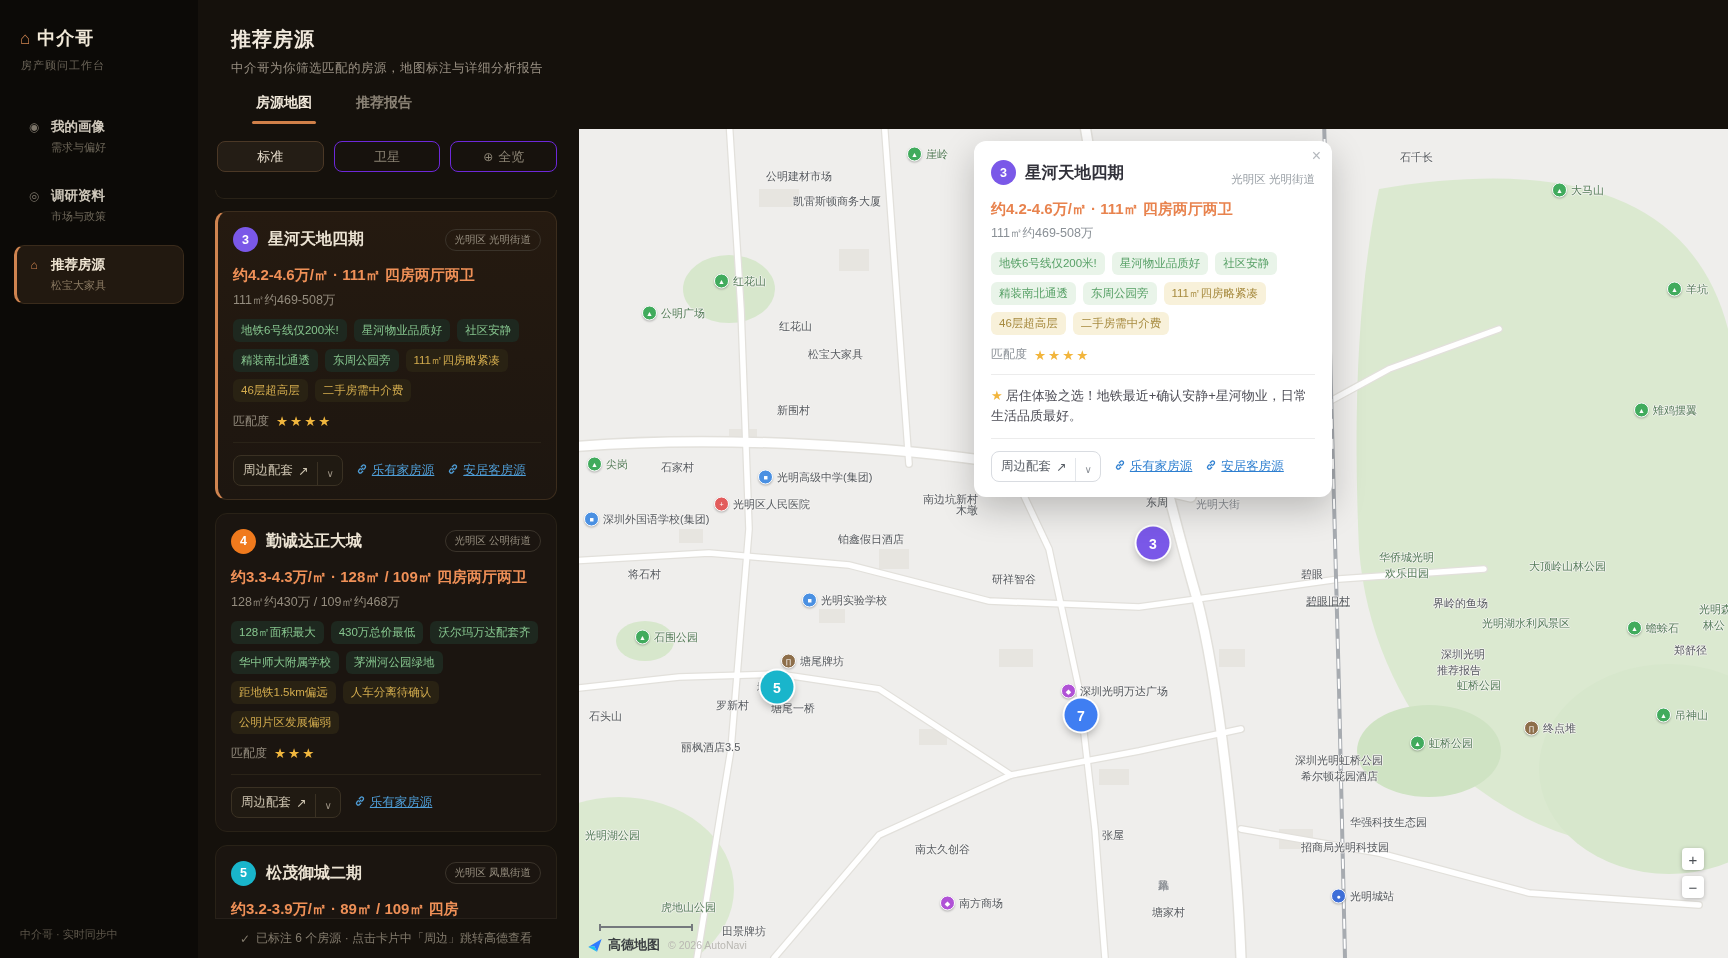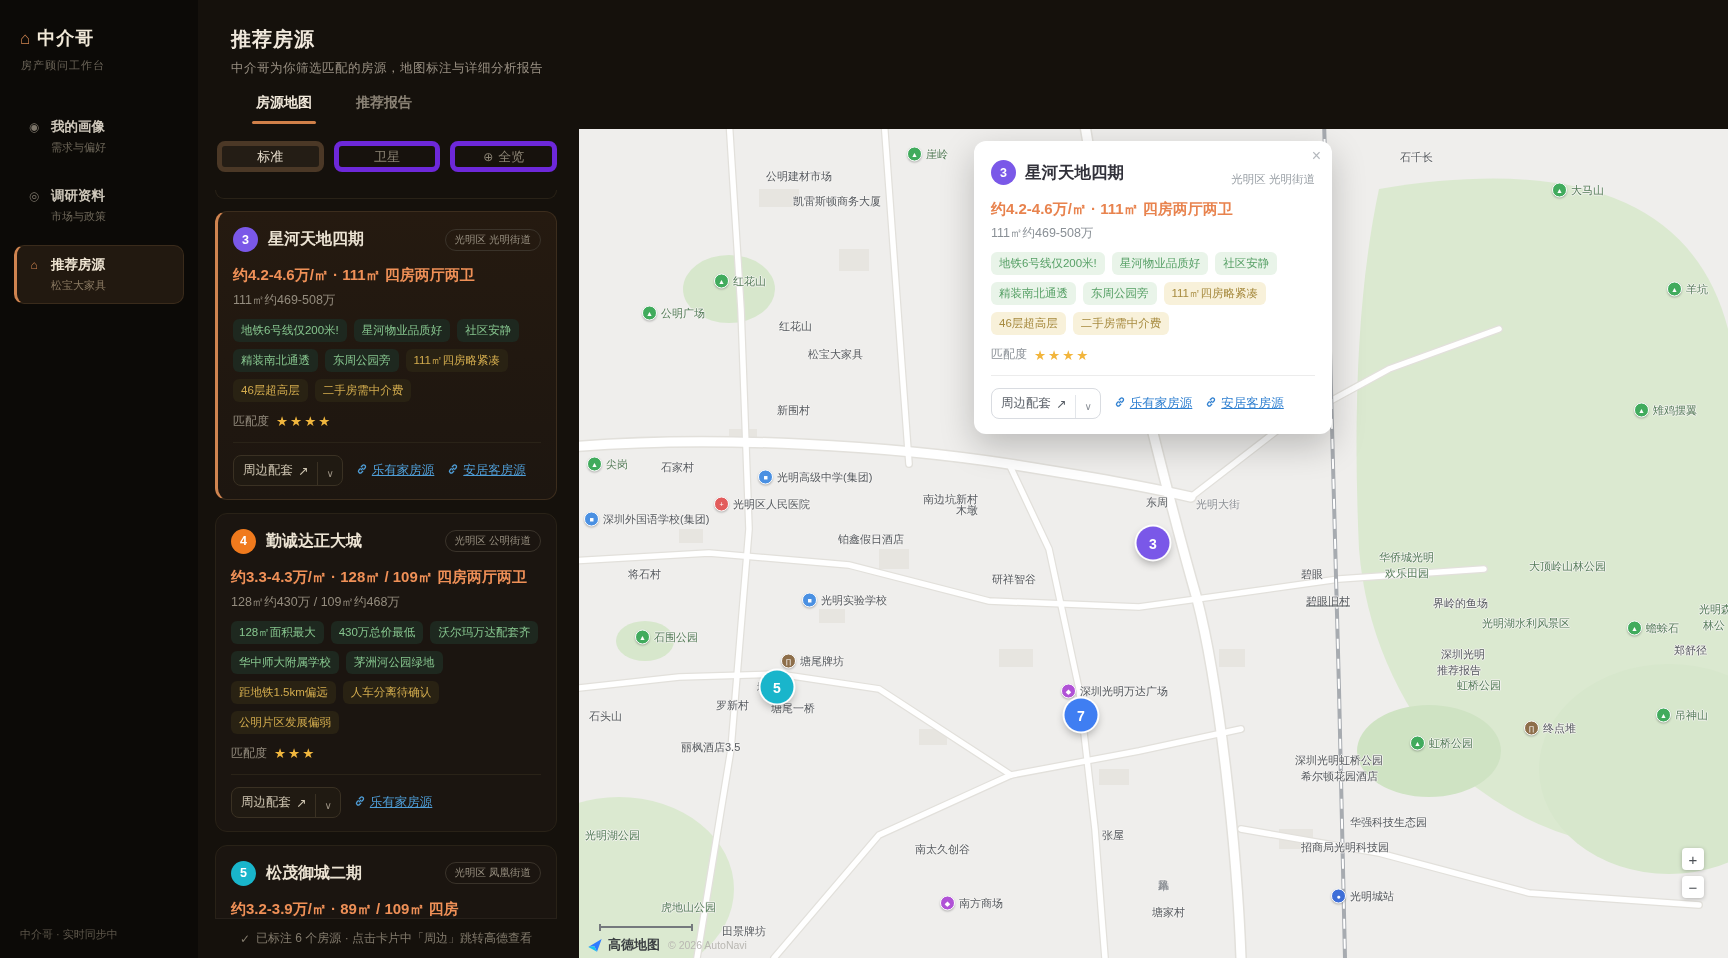--- a/index.html
+++ b/index.html
@@ -29,21 +29,21 @@
   .main { position:absolute; left:198px; top:0; right:0; bottom:0; background:#15110c; }
   .page-title { position:absolute; left:33px; top:26px; color:#f0e8dc; font-size:20px; font-weight:bold; letter-spacing:1px; }
   .page-sub { position:absolute; left:33px; top:60px; color:#9a9184; font-size:12.5px; letter-spacing:.5px; }
   .tabs { position:absolute; left:58px; top:94px; display:flex; gap:44px; }
   .tab { position:relative; font-size:14px; font-weight:bold; color:#8a8275; padding-bottom:12px; cursor:pointer; }
   .tab.active { color:#f0e8da; }
   .tab.active::after { content:""; position:absolute; left:-4px; right:-4px; bottom:0; height:3px;
     background:#d08049; border-radius:2px; }
   .modes { position:absolute; left:19px; top:141px; width:340px; display:flex; gap:10px; }
   .mode { flex:1; height:31px; display:flex; align-items:center; justify-content:center; gap:5px;
-    border:5px solid #6d28d9; border-radius:8px; background:#17120d; color:#8b8374; font-size:13px; cursor:pointer; }
+    border:1px solid #6d28d9; border-radius:8px; background:#17120d; color:#8b8374; font-size:13px; cursor:pointer; }
   .mode.active { background:#241d15; border-color:#4b3826; color:#e7ddcc; }
   .mode .mode-ic { font-size:12px; }
 
   
   .list { position:absolute; left:17px; top:190px; width:342px; height:728px; overflow:hidden; }
   .card-stub { height:9px; border:1px solid #292217; border-top:none; border-radius:0 0 12px 12px; margin-bottom:12px; }
   .card { border:1px solid #292217; border-radius:12px; background:#1b1510; padding:15px 15px 13px 15px; margin-bottom:13px; }
   .card.active { border-color:#3c2d1d; border-left:3px solid #cf8450; background:linear-gradient(180deg,#251a10,#1d1610); }
   .c-head { display:flex; align-items:center; gap:10px; }
   .badge { width:25px; height:25px; border-radius:50%; color:#fff; font-size:12.5px; font-weight:bold;
@@ -488,20 +488,23 @@
             <span class="tag g">精装南北通透</span>
             <span class="tag g">东周公园旁</span>
             <span class="tag w">111㎡四房略紧凑</span>
             <span class="tag w">46层超高层</span>
             <span class="tag w">二手房需中介费</span>
           </div>
         <div class="match">
           <span class="match-label">匹配度</span>
           <span class="stars" id="p-stars">★★★★</span>
         </div>
+        <div class="p-review">
+          <span class="rv-star">★</span><span>居住体验之选！地铁最近+确认安静+星河物业，日常生活品质最好。</span>
+        </div>
         <div class="p-actions" id="p-actions">
             <div class="pill-btn">
               <span class="pill-main">
                 <span>周边配套</span>
                 <span>↗</span>
               </span>
               <span class="pill-chev">∨</span>
             </div>
             <span class="ext-link">
               <span><svg viewBox="0 0 24 24" width="12" height="12" fill="none" stroke="currentColor" stroke-width="2.6" stroke-linecap="round">

